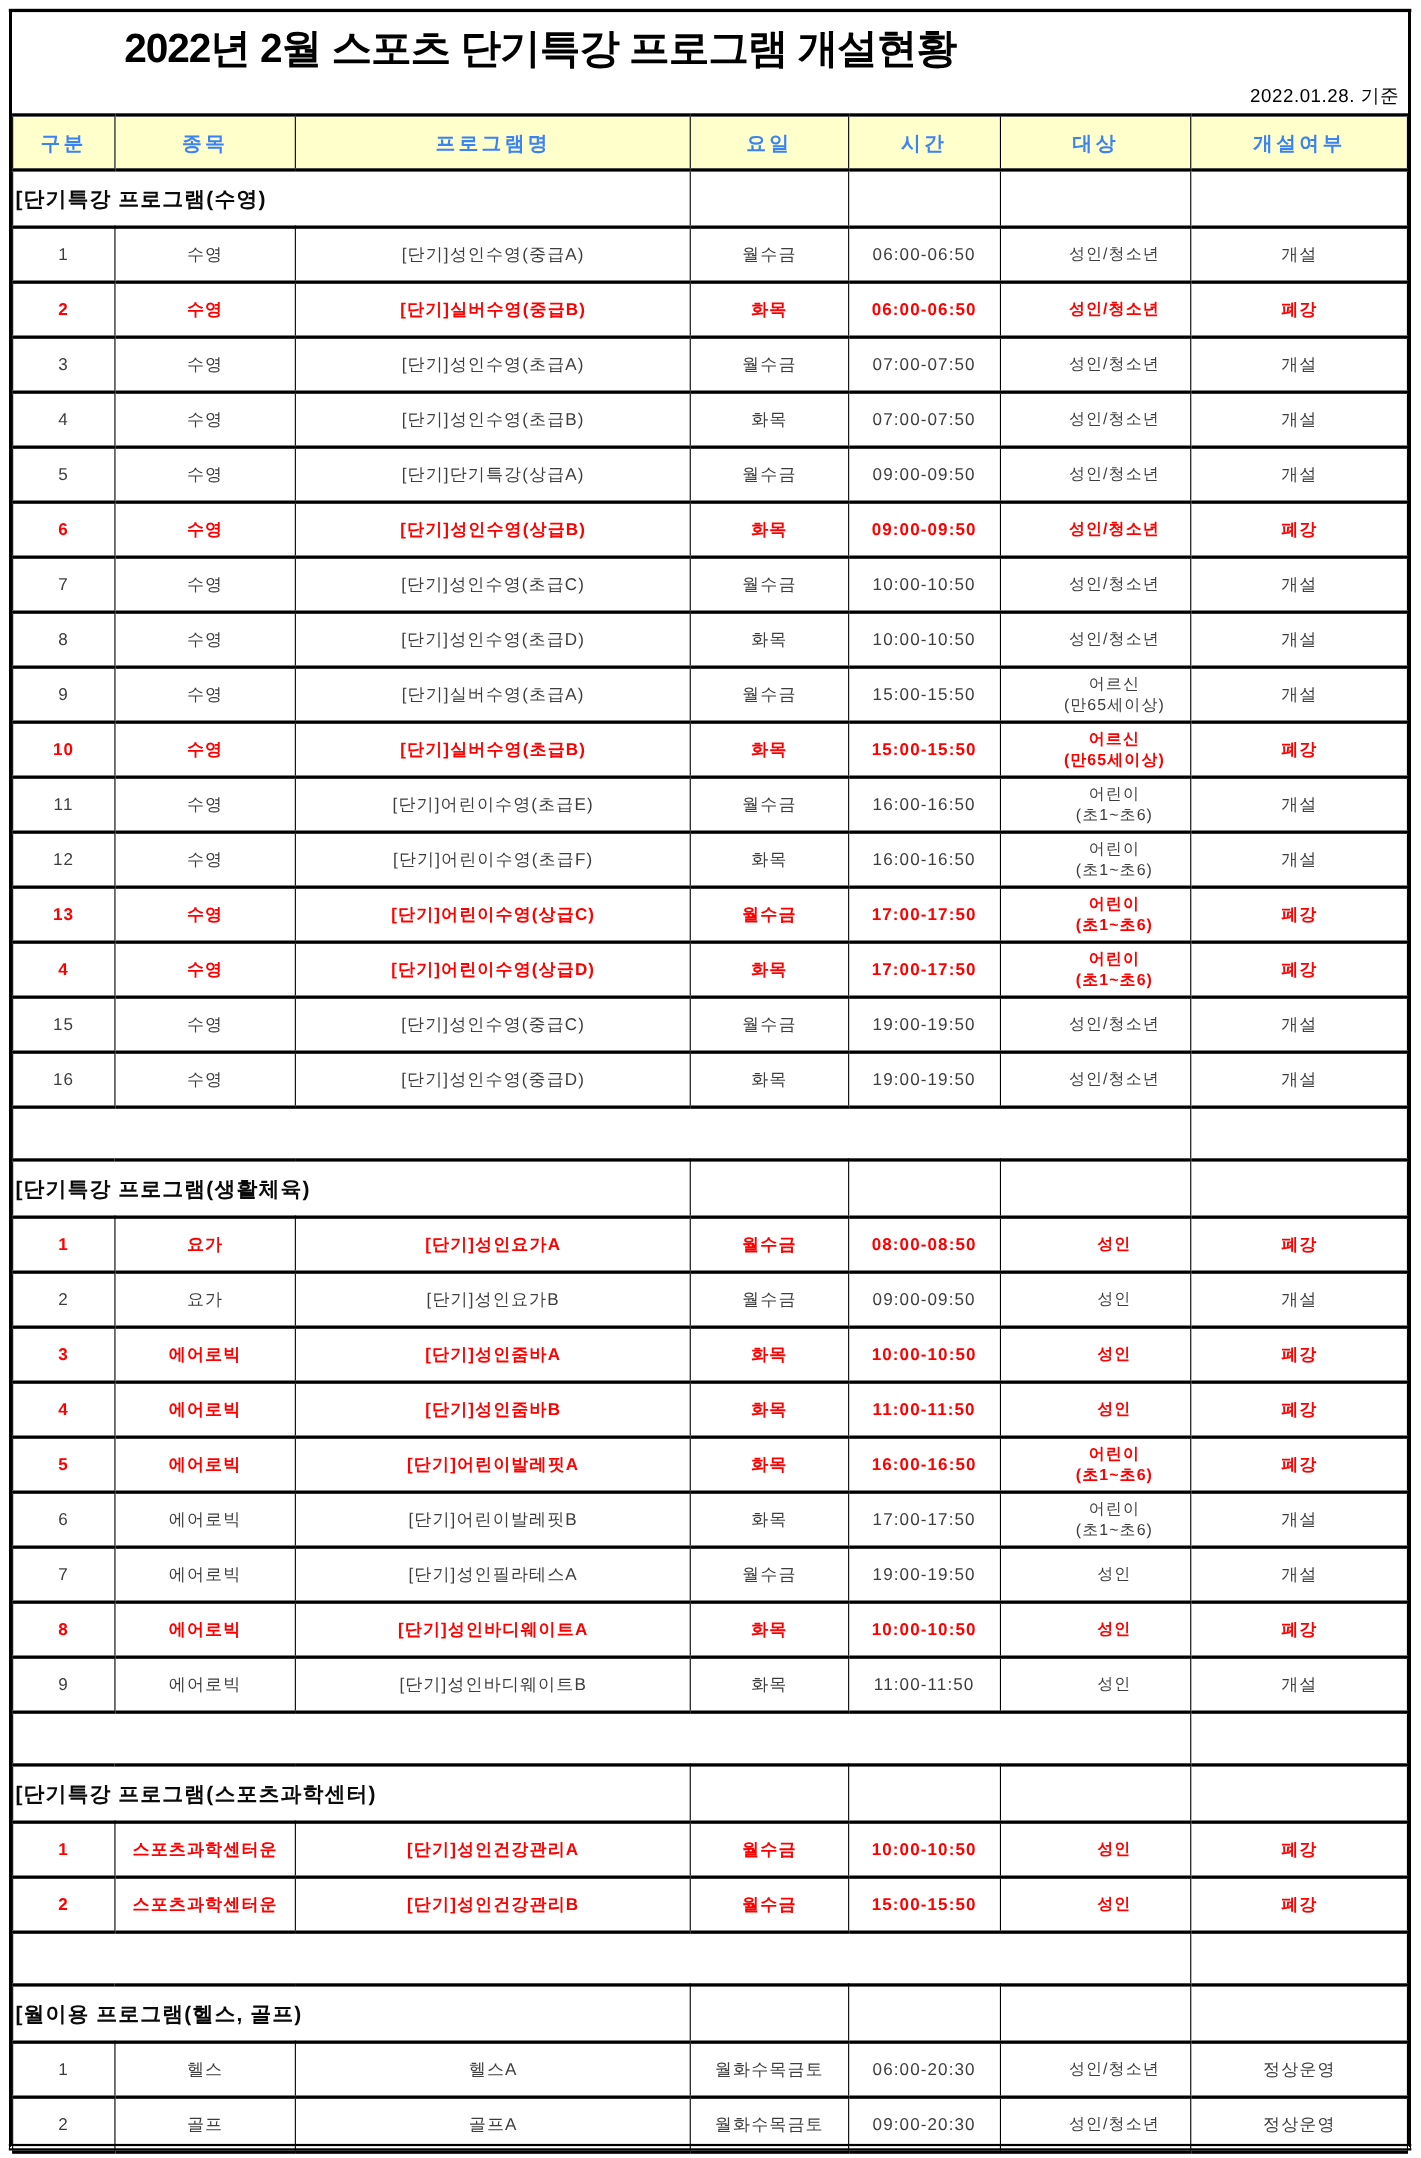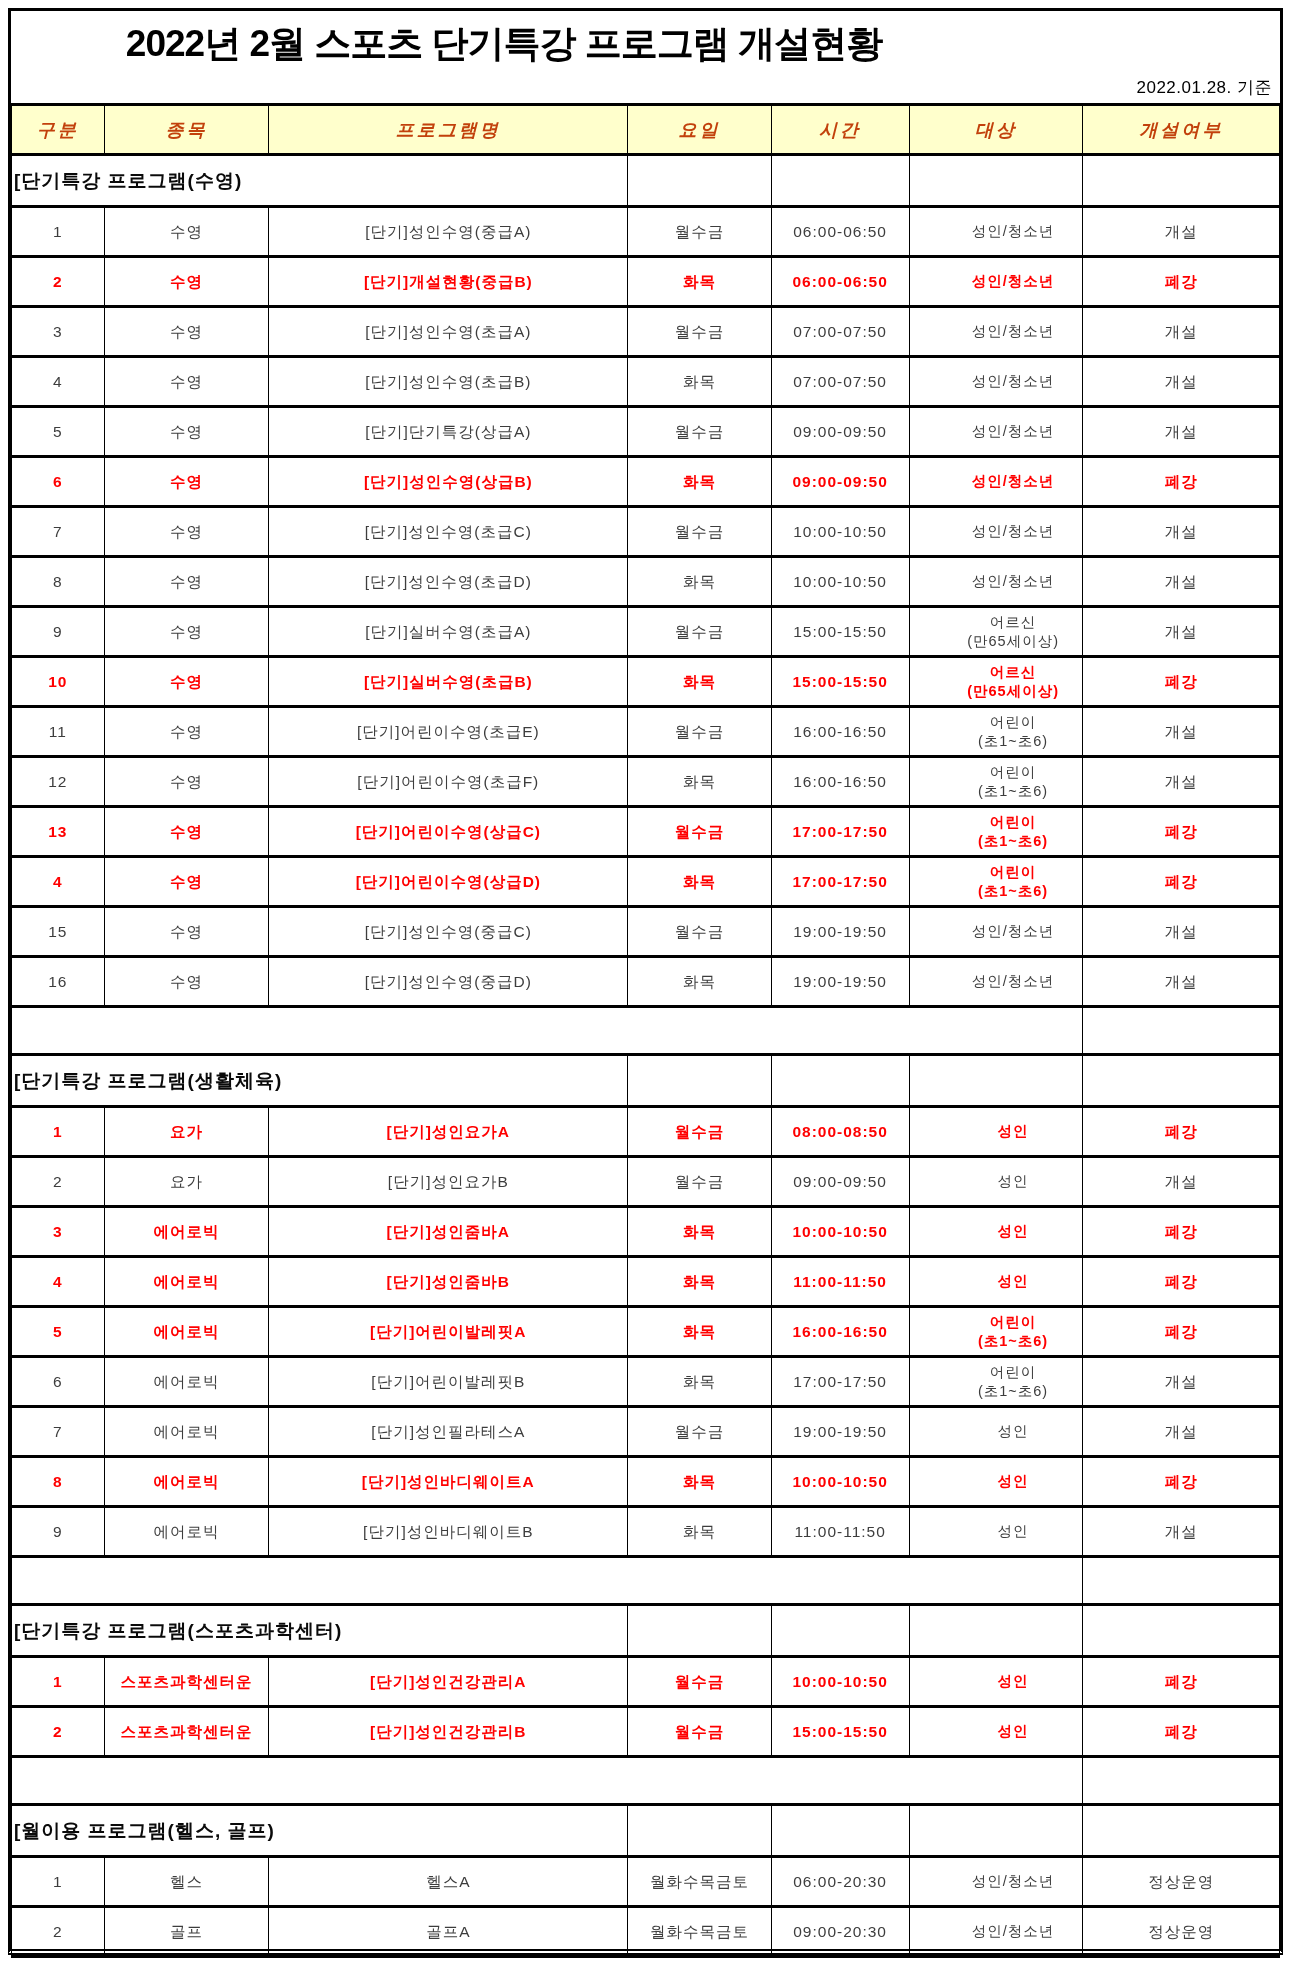--- a/index.html
+++ b/index.html
@@ -30,21 +30,20 @@
   }
   .main-title {
     width: 960px;
     padding-top: 8px;
     text-align: center;
     font-size: 37px;
     font-weight: 900;
     letter-spacing: -1px;
     color: #000;
     white-space: nowrap;
-    padding-left: 13px;
   }
   .date-note {
     position: absolute;
     right: 8px; bottom: 4px;
     font-size: 17px;
     color: #000;
     letter-spacing: 0.5px;
   }
   table.programs {
     width: 100%;
@@ -59,23 +58,22 @@
     text-align: center;
     vertical-align: middle;
     overflow: hidden;
     padding: 0 2px;
   }
   table.programs thead tr { height: 50px; }
   table.programs thead th {
     background: var(--header-bg);
     font-size: 18px;
     font-weight: bold;
-    color: #c2410c;
+    color: #3b82f6;
     letter-spacing: 3px;
-    font-style: italic;
   }
   tr.data { height: 50px; }
   tr.section { height: 52px; }
   tr.spacer { height: 48px; }
   tr.data td {
     font-size: 15.5px;
     color: var(--normal-text);
     letter-spacing: 1px;
     white-space: pre-line;
     line-height: 1.25;
@@ -138,21 +136,21 @@
           <td data-name="cell-sport">수영</td>
           <td data-name="cell-program">[단기]성인수영(중급A)</td>
           <td data-name="cell-days">월수금</td>
           <td data-name="cell-time">06:00-06:50</td>
           <td data-name="cell-target">성인/청소년</td>
           <td data-name="cell-status">개설</td>
         </tr>
         <tr class="data closed" data-name="table-row">
           <td data-name="cell-no">2</td>
           <td data-name="cell-sport">수영</td>
-          <td data-name="cell-program">[단기]개설현황(중급B)</td>
+          <td data-name="cell-program">[단기]실버수영(중급B)</td>
           <td data-name="cell-days">화목</td>
           <td data-name="cell-time">06:00-06:50</td>
           <td data-name="cell-target">성인/청소년</td>
           <td data-name="cell-status">폐강</td>
         </tr>
         <tr class="data" data-name="table-row">
           <td data-name="cell-no">3</td>
           <td data-name="cell-sport">수영</td>
           <td data-name="cell-program">[단기]성인수영(초급A)</td>
           <td data-name="cell-days">월수금</td>

